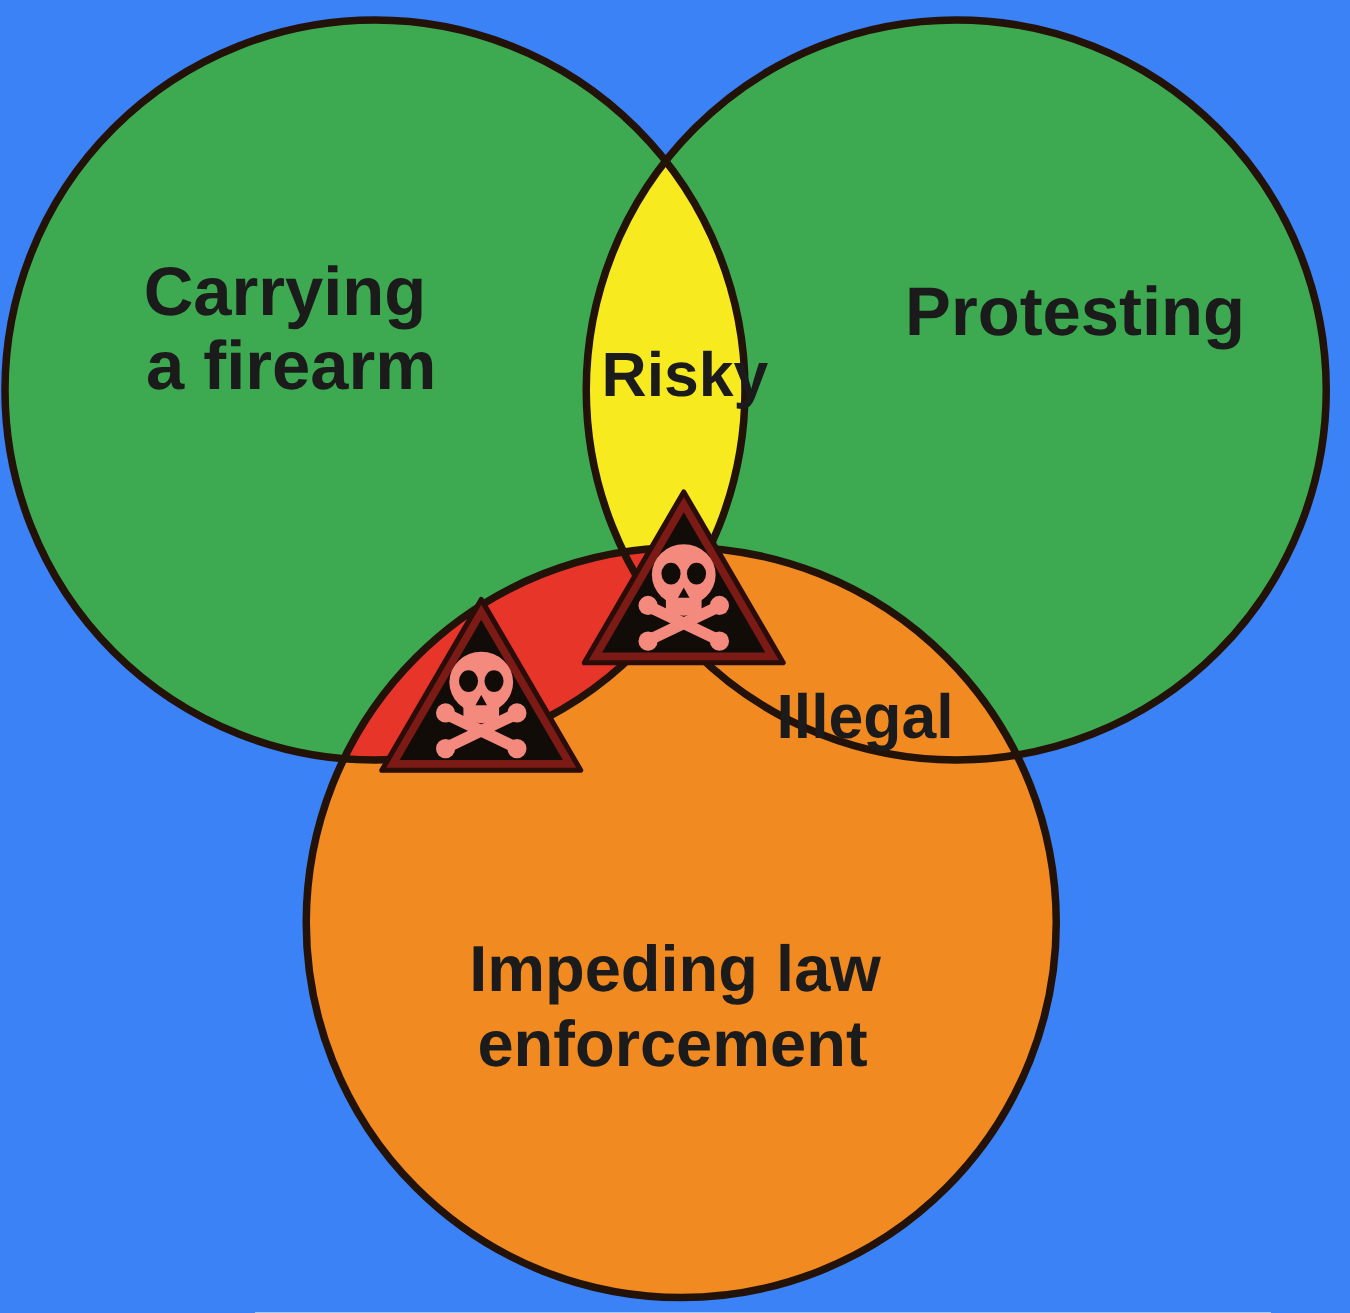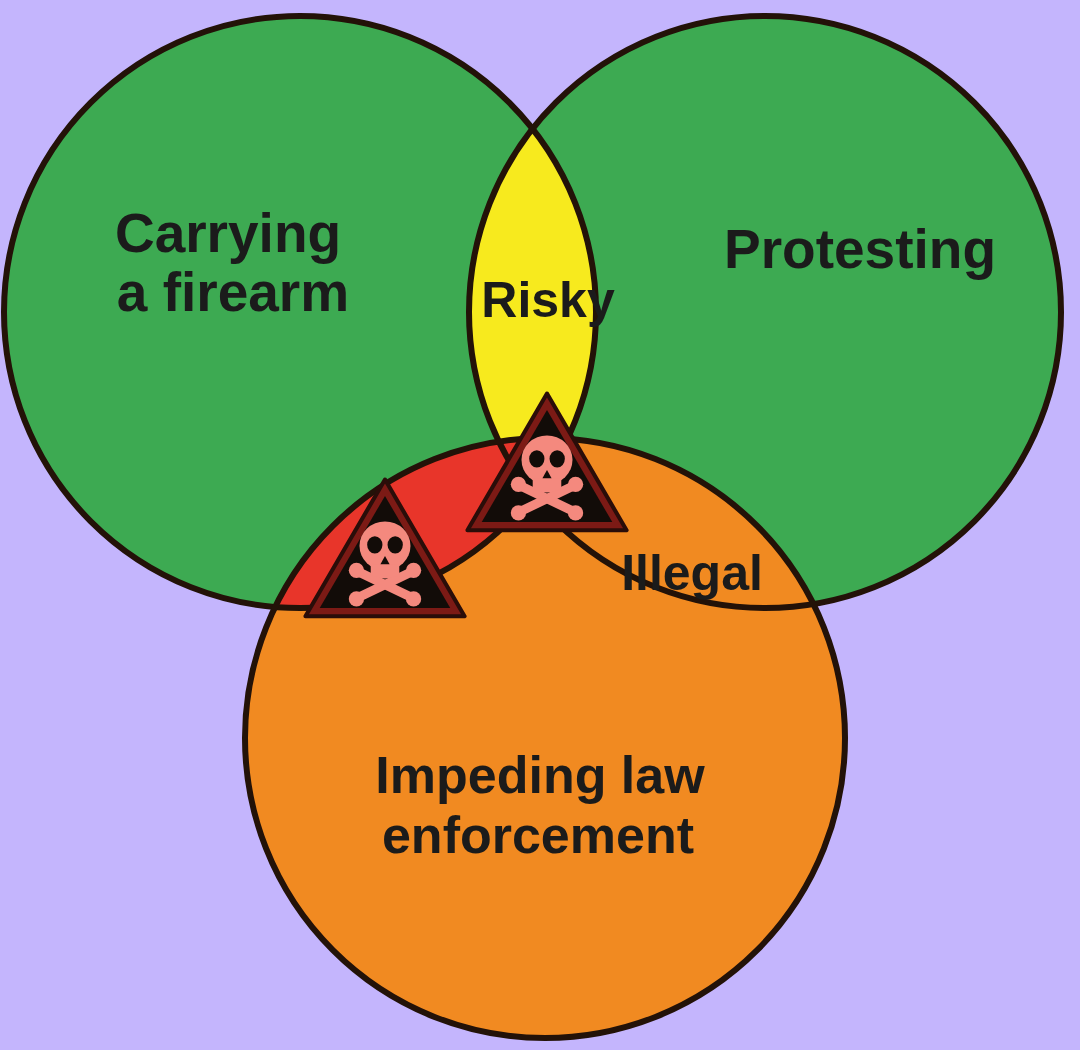--- a/index.html
+++ b/index.html
@@ -10,21 +10,21 @@
   body {
     width: 1080px;
     height: 1050px;
     font-family: "Liberation Sans", sans-serif;
     overflow: hidden;
   }
   #venn-stage {
     position: relative;
     width: 1080px;
     height: 1050px;
-    background: #c4b5fd;
+    background: #3b82f6;
   }
   #venn-svg {
     display: block;
     width: 1080px;
     height: 1050px;
   }
   .venn-label {
     font-family: "Liberation Sans", sans-serif;
     font-weight: bold;
     fill: #1b1b1b;

